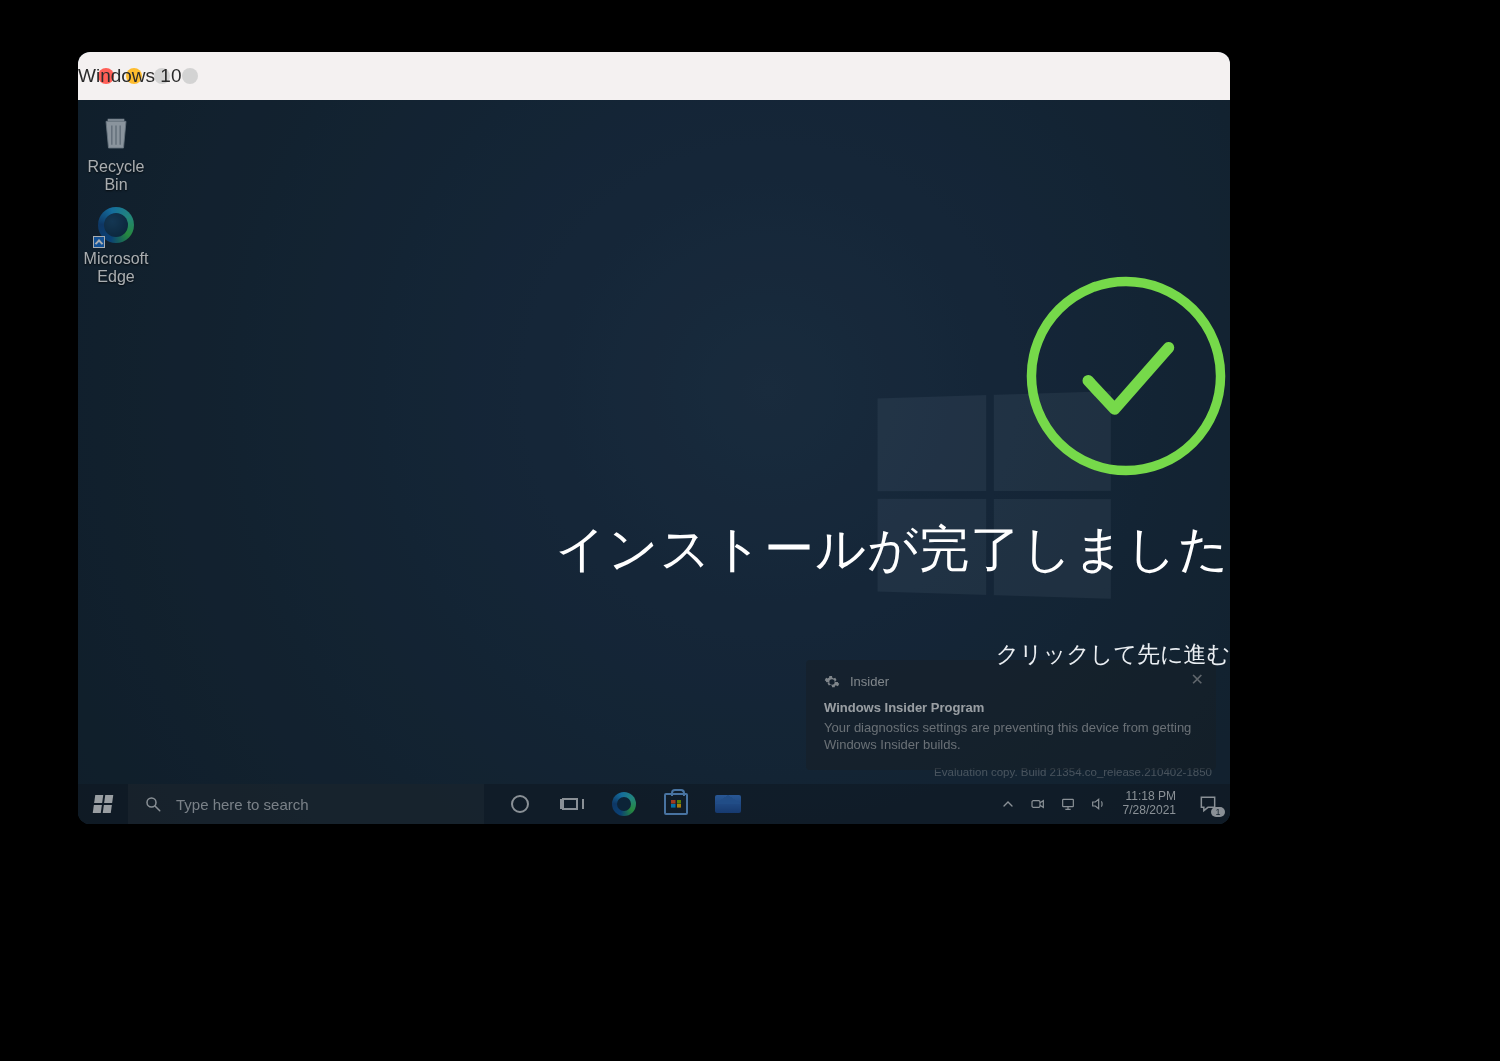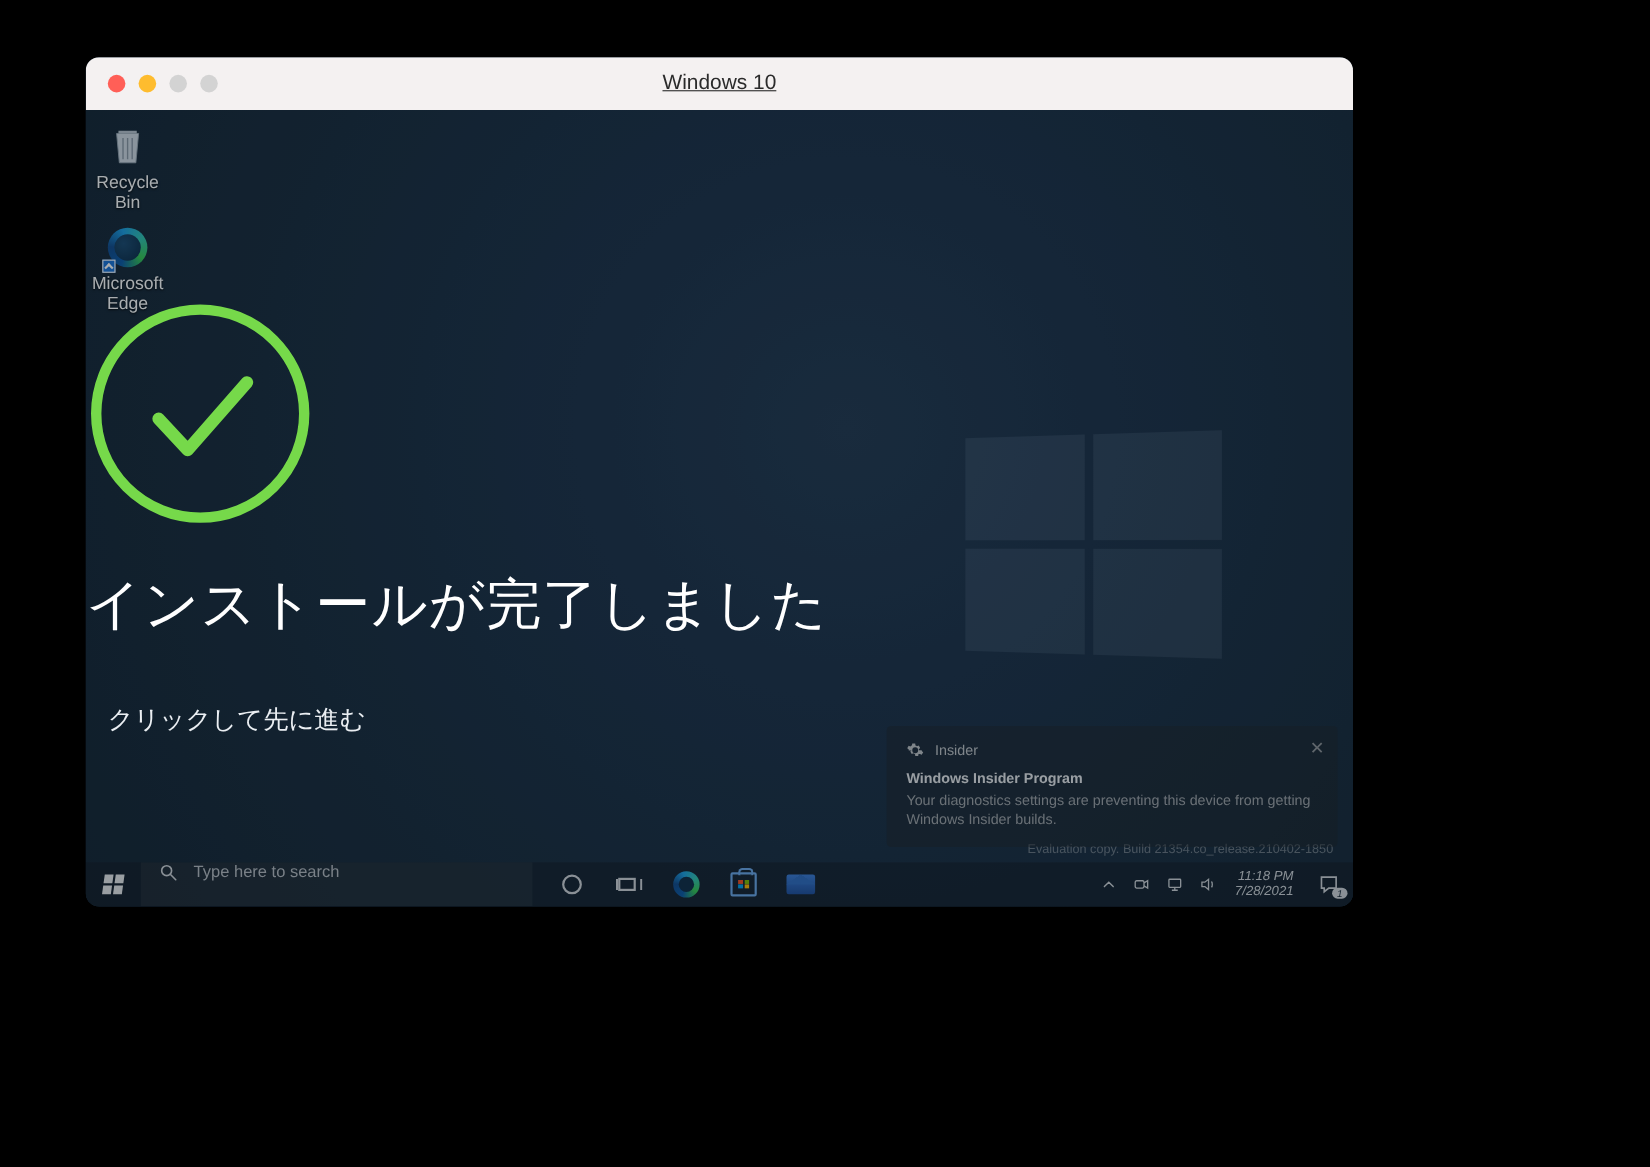--- a/index.html
+++ b/index.html
@@ -29,25 +29,24 @@
     gap: 12px;
     margin-left: 20px;
   }
   .tl { width: 16px; height: 16px; border-radius: 50%; }
   .tl.red    { background: #ff5f57; }
   .tl.yellow { background: #febc2e; }
   .tl.grey1, .tl.grey2 { background: #d3d3d3; }
   .titlebar-title {
     position: absolute;
     left: 0; right: 0;
-    text-align: center;
+    text-align: left;
     font-size: 19px;
     color: #2b2b2b;
     pointer-events: none;
-    text-decoration: underline;
   }
 
   .desktop {
     position: absolute;
     left: 0; right: 0; top: 48px; bottom: 0;
     background: radial-gradient(circle at 60% 40%, #22384f 0%, #1c3047 30%, #182a3b 65%, #142432 100%);
     overflow: hidden;
   }
 
   .desktop-icon {
@@ -90,21 +89,21 @@
     position:absolute; right:120px; top:295px;
     width:240px; height:200px; opacity:0.12;
     display:grid; grid-template-columns:1fr 1fr; grid-template-rows:1fr 1fr; gap:8px;
     transform: perspective(800px) rotateY(-14deg);
   }
   .win-logo-bg > div { background:#a9c4d8; }
 
   .overlay {
     position:absolute; inset:0;
     background: rgba(10,20,30,0.35);
-    display:flex; flex-direction:column; align-items:flex-start;
+    display:flex; flex-direction:column; align-items:flex-end;
     cursor:pointer;
   }
   .check-circle {
     margin-top: 172px;
     width: 208px; height: 208px;
   }
   .check-circle circle { fill:none; stroke:#76d94a; stroke-width:10; }
   .check-circle path   { fill:none; stroke:#76d94a; stroke-width:12; stroke-linecap:round; stroke-linejoin:round; }
   .overlay-title {
     margin-top: 36px;
@@ -147,21 +146,21 @@
   .start-btn {
     width:50px; height:100%;
     display:flex; align-items:center; justify-content:center;
     cursor:pointer;
   }
   .start-logo { width:18px; height:18px; display:grid; grid-template-columns:1fr 1fr; grid-template-rows:1fr 1fr; gap:2px; transform: skewX(-8deg);}
   .start-logo > span { background:#fff; opacity:0.9; }
   .search-box {
     height:100%; width:356px;
     background:rgba(255,255,255,0.05);
-    display:flex; gap:14px;
+    display:flex; align-items:center; gap:14px;
     padding-left:16px; color:#b6bbc0; font-size:15px;
   }
   .search-box svg { width:18px; height:18px; }
   .tb-icons { display:flex; height:100%; margin-left:10px; }
   .tb-item {
     width:52px; height:100%;
     display:flex; align-items:center; justify-content:center;
     cursor:pointer;
   }
   .tb-item svg, .tb-item .glyph { width:24px; height:24px; }
@@ -194,21 +193,20 @@
   .mail-tb::after{
     content:""; position:absolute; left:0; right:0; top:0; height:9px;
     background: linear-gradient(to bottom right, transparent 49%, #2f6cc0 50%) left/50% 100% no-repeat,
                 linear-gradient(to bottom left , transparent 49%, #2f6cc0 50%) right/50% 100% no-repeat;
   }
 
   .systray {
     margin-left:auto; height:100%;
     display:flex; align-items:center; color:#cfd3d7;
     font-size:12px;
-    font-style:italic;
   }
   .tray-ic {
     width:30px; height:100%;
     display:flex; align-items:center; justify-content:center;
     cursor:pointer;
   }
   .tray-ic svg { width:16px; height:16px; }
   .clock {
     padding: 0 10px; text-align:right; line-height:1.15; font-size:12px;
   }

